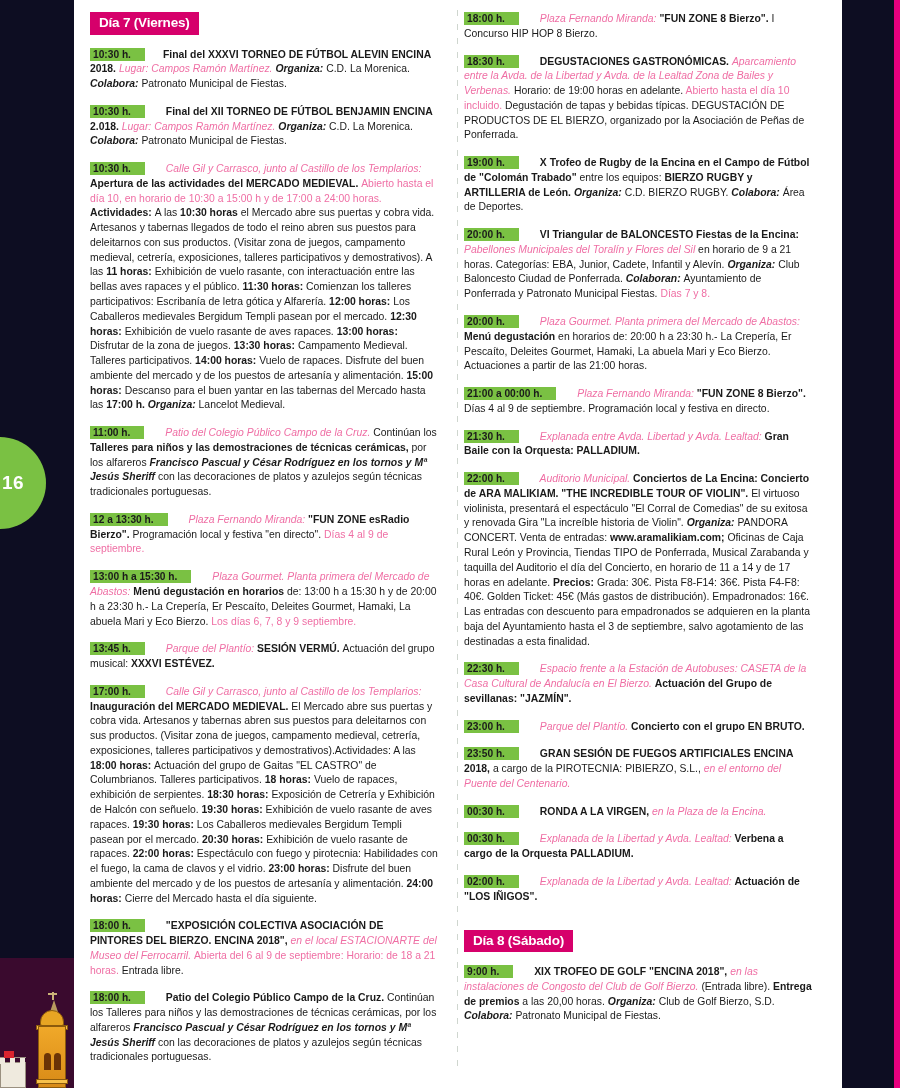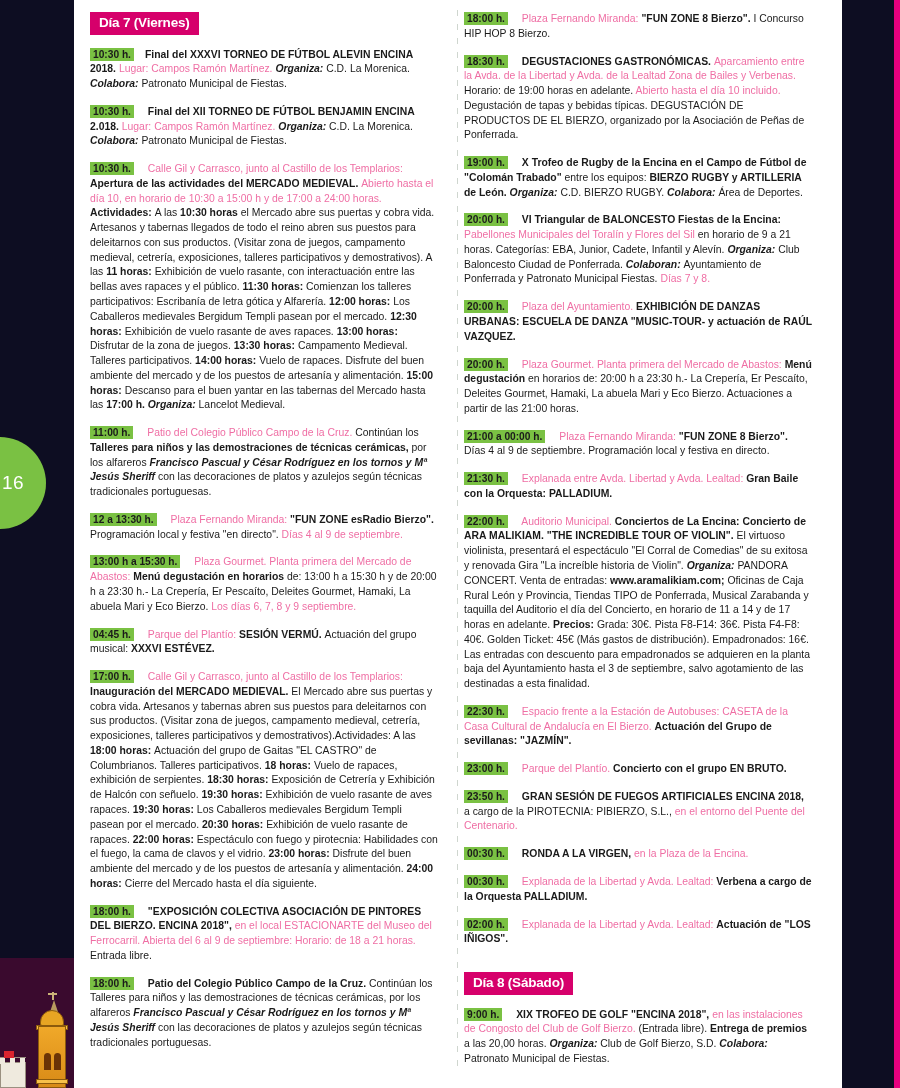--- a/index.html
+++ b/index.html
@@ -19,21 +19,21 @@
     position:absolute;left:0;bottom:0;width:74px;height:130px;
     background:#3a0a2e;overflow:hidden;
   }
   .page-circle{
     position:absolute;left:-46px;top:437px;
     width:92px;height:92px;border-radius:50%;
     background:#7ac143;z-index:4;
     display:flex;align-items:center;justify-content:center;
   }
   .page-number{
-    color:#ffffff;font-size:19px;font-weight:normal;
+    color:#ffffff;font-size:19px;font-weight:bold;
     margin-left:26px;letter-spacing:.5px;
   }
   
   .tower{position:absolute;left:30px;bottom:0;width:44px;height:96px;}
   .tower .body{
     position:absolute;left:8px;bottom:0;width:28px;height:62px;
     background:linear-gradient(180deg,#f0a829 0%,#d88a17 100%);
     border:1px solid #8c5a0c;box-sizing:border-box;
   }
   .tower .win{
@@ -120,28 +120,28 @@
     color:#1a1a1a;
     text-align:left;
     hyphens:auto;
   }
   .time{
     display:inline;
     background:#7ac143;
     color:#1a1a1a;
     font-weight:bold;
     font-size:10.2px;
-    padding:1px 3px 1px 3px;
-    margin-right:11px;
+    padding:1px 14px 1px 3px;
+    margin-right:18px;
     white-space:nowrap;
     box-decoration-break:clone;
     -webkit-box-decoration-break:clone;
   }
   .b{font-weight:bold;}
-  .i{color:#ef6ea4;}
+  .i{font-style:italic;color:#ef6ea4;}
   .bi{font-style:italic;font-weight:bold;color:#1a1a1a;}
   .pink{color:#ef6ea4;}
   .n{color:#1a1a1a;}
 </style>
 </head>
 <body>
 
 <div class="left-margin">
   <div class="margin-bottom-block">
     <div class="battlement"></div>
@@ -171,33 +171,32 @@
   <div class="columns">
     <div class="col left">
       <div class="day-header">Día 7 (Viernes)</div>
       <div id="left-entries">
           <p class="entry"><span class="time">10:30 h.</span><span class="b">Final del XXXVI TORNEO DE FÚTBOL ALEVIN ENCINA 2018. </span><span class="i">Lugar: Campos Ramón Martínez. </span><span class="bi">Organiza: </span><span class="n">C.D. La Morenica. </span><span class="bi">Colabora: </span><span class="n">Patronato Municipal de Fiestas.</span></p>
           <p class="entry"><span class="time">10:30 h.</span><span class="b"> Final del XII TORNEO DE  FÚTBOL BENJAMIN ENCINA 2.018.</span><span class="i"> Lugar: Campos Ramón Martínez.</span><span class="bi"> Organiza: </span><span class="n">C.D. La Morenica. </span><span class="bi">Colabora: </span><span class="n">Patronato Municipal de Fiestas.</span></p>
           <p class="entry"><span class="time">10:30 h.</span><span class="i"> Calle Gil y Carrasco, junto al Castillo de los Templarios: </span><span class="b">Apertura de las actividades del MERCADO MEDIEVAL. </span><span class="pink">Abierto hasta el día 10, en horario de 10:30 a 15:00 h y de 17:00 a 24:00 horas. </span><span class="b">Actividades: </span><span class="n">A las </span><span class="b">10:30 horas </span><span class="n">el Mercado abre sus puertas y cobra vida. Artesanos y tabernas llegados de todo el reino abren sus puestos para deleitarnos con sus productos. (Visitar zona de juegos, campamento medieval, cetrería, exposiciones, talleres participativos y demostrativos). A las </span><span class="b">11 horas: </span><span class="n">Exhibición de vuelo rasante, con interactuación entre las bellas aves rapaces y el público. </span><span class="b">11:30 horas: </span><span class="n">Comienzan los talleres participativos: Escribanía de letra gótica y Alfarería. </span><span class="b">12:00 horas: </span><span class="n">Los Caballeros medievales Bergidum Templi pasean por el mercado. </span><span class="b">12:30 horas: </span><span class="n">Exhibición de vuelo rasante de aves rapaces. </span><span class="b">13:00 horas: </span><span class="n">Disfrutar de la zona de juegos. </span><span class="b">13:30 horas: </span><span class="n">Campamento Medieval. Talleres participativos. </span><span class="b">14:00 horas: </span><span class="n">Vuelo de rapaces. Disfrute del buen ambiente del mercado y de los puestos de artesanía y alimentación. </span><span class="b">15:00 horas: </span><span class="n">Descanso para el buen yantar en las tabernas del Mercado hasta las </span><span class="b">17:00 h. </span><span class="bi">Organiza: </span><span class="n">Lancelot Medieval.</span></p>
           <p class="entry"><span class="time">11:00 h.</span><span class="i"> Patio del Colegio Público Campo de la Cruz. </span><span class="n">Continúan los </span><span class="b">Talleres para niños y las demostraciones de técnicas cerámicas, </span><span class="n">por los alfareros </span><span class="bi">Francisco Pascual y César Rodríguez en los tornos y Mª Jesús Sheriff </span><span class="n">con las decoraciones de platos y azulejos según técnicas tradicionales portuguesas.</span></p>
           <p class="entry"><span class="time">12 a 13:30 h.</span><span class="i"> Plaza Fernando Miranda: </span><span class="b">"FUN ZONE esRadio Bierzo". </span><span class="n">Programación local y festiva "en directo". </span><span class="pink">Días 4 al 9 de septiembre.</span></p>
           <p class="entry"><span class="time">13:00 h a 15:30 h.</span><span class="i"> Plaza Gourmet. Planta primera del Mercado de Abastos: </span><span class="b">Menú degustación en horarios </span><span class="n">de: 13:00 h a 15:30 h y de 20:00 h a 23:30 h.- La Crepería, Er Pescaíto, Deleites Gourmet, Hamaki, La abuela Mari y Eco Bierzo. </span><span class="pink">Los días 6, 7, 8 y 9 septiembre.</span></p>
-          <p class="entry"><span class="time">04:45 h.</span><span class="i"> Parque del Plantío: </span><span class="b">SESIÓN VERMÚ. </span><span class="n">Actuación del grupo musical: </span><span class="b">XXXVI ESTÉVEZ.</span></p>
+          <p class="entry"><span class="time">13:45 h.</span><span class="i"> Parque del Plantío: </span><span class="b">SESIÓN VERMÚ. </span><span class="n">Actuación del grupo musical: </span><span class="b">XXXVI ESTÉVEZ.</span></p>
           <p class="entry"><span class="time">17:00 h.</span><span class="i"> Calle Gil y Carrasco, junto al Castillo de los Templarios: </span><span class="b">Inauguración del MERCADO MEDIEVAL. </span><span class="n">El Mercado abre sus puertas y cobra vida. Artesanos y tabernas abren sus puestos para deleitarnos con sus productos. (Visitar zona de juegos, campamento medieval, cetrería, exposiciones, talleres participativos y demostrativos).Actividades: A las </span><span class="b">18:00 horas: </span><span class="n">Actuación del grupo de Gaitas "EL CASTRO" de Columbrianos. Talleres participativos. </span><span class="b">18 horas: </span><span class="n">Vuelo de rapaces, exhibición de serpientes. </span><span class="b">18:30 horas: </span><span class="n">Exposición de Cetrería y Exhibición de Halcón con señuelo. </span><span class="b">19:30 horas: </span><span class="n">Exhibición de vuelo rasante de aves rapaces. </span><span class="b">19:30 horas: </span><span class="n">Los Caballeros medievales Bergidum Templi pasean por el mercado. </span><span class="b">20:30 horas: </span><span class="n">Exhibición de vuelo rasante de rapaces. </span><span class="b">22:00 horas: </span><span class="n">Espectáculo con fuego y pirotecnia: Habilidades con el fuego, la cama de clavos y el vidrio. </span><span class="b">23:00 horas: </span><span class="n">Disfrute del buen ambiente del mercado y de los puestos de artesanía y alimentación. </span><span class="b">24:00 horas: </span><span class="n">Cierre del Mercado hasta el día siguiente.</span></p>
           <p class="entry"><span class="time">18:00 h.</span><span class="b"> "EXPOSICIÓN COLECTIVA ASOCIACIÓN DE PINTORES DEL BIERZO. ENCINA 2018", </span><span class="i">en el local ESTACIONARTE del Museo del Ferrocarril. </span><span class="pink">Abierta del 6 al 9 de septiembre: Horario: de 18 a 21 horas. </span><span class="n">Entrada libre.</span></p>
           <p class="entry"><span class="time">18:00 h.</span><span class="b"> Patio del Colegio Público Campo de la Cruz. </span><span class="n">Continúan los Talleres para niños y las demostraciones de técnicas cerámicas, por los alfareros </span><span class="bi">Francisco Pascual y César Rodríguez en los tornos y Mª Jesús Sheriff </span><span class="n">con las decoraciones de platos y azulejos según técnicas tradicionales portuguesas.</span></p>
         </div>
     </div>
     <div class="col right">
       <div id="right-entries">
           <p class="entry"><span class="time">18:00 h.</span><span class="i"> Plaza Fernando Miranda: </span><span class="b">"FUN ZONE 8 Bierzo". </span><span class="n">I Concurso HIP HOP 8 Bierzo.</span></p>
           <p class="entry"><span class="time">18:30 h.</span><span class="b"> DEGUSTACIONES GASTRONÓMICAS. </span><span class="i">Aparcamiento entre la Avda. de la Libertad y Avda. de la Lealtad Zona de Bailes y Verbenas. </span><span class="n">Horario: de 19:00 horas en adelante. </span><span class="pink">Abierto hasta el día 10 incluido. </span><span class="n">Degustación de tapas y bebidas típicas. DEGUSTACIÓN DE PRODUCTOS DE EL BIERZO, organizado por la Asociación de Peñas de Ponferrada.</span></p>
           <p class="entry"><span class="time">19:00 h.</span><span class="b"> X Trofeo de Rugby de la Encina en el Campo de Fútbol de "Colomán Trabado" </span><span class="n">entre los equipos: </span><span class="b">BIERZO RUGBY y ARTILLERIA de León. </span><span class="bi">Organiza: </span><span class="n">C.D. BIERZO RUGBY. </span><span class="bi">Colabora: </span><span class="n">Área de Deportes.</span></p>
           <p class="entry"><span class="time">20:00 h.</span><span class="b"> VI Triangular de BALONCESTO Fiestas de la Encina: </span><span class="i">Pabellones Municipales del Toralín y Flores del Sil </span><span class="n">en horario de 9 a 21 horas. Categorías: EBA, Junior, Cadete, Infantil y Alevín. </span><span class="bi">Organiza: </span><span class="n">Club Baloncesto Ciudad de Ponferrada. </span><span class="bi">Colaboran: </span><span class="n">Ayuntamiento de Ponferrada y Patronato Municipal Fiestas. </span><span class="pink">Días 7 y 8.</span></p>
-          <p class="entry"><span class="time">20:00 h.</span><span class="i"> Plaza del Ayuntamiento. </span><span class="b">EXHIBICIÓN DE DANZAS URBANAS: ESCUELA DE DANZA "MUSIC-TOUR- y actuación de  RAÚL VAZQUEZ.</span></p>
           <p class="entry"><span class="time">20:00 h.</span><span class="i"> Plaza Gourmet. Planta primera del Mercado de Abastos: </span><span class="b">Menú degustación </span><span class="n">en horarios de: 20:00 h a 23:30 h.- La Crepería, Er Pescaíto, Deleites Gourmet, Hamaki, La abuela Mari y Eco Bierzo. Actuaciones a partir de las 21:00 horas.</span></p>
           <p class="entry"><span class="time">21:00 a 00:00 h.</span><span class="i"> Plaza Fernando Miranda: </span><span class="b">"FUN ZONE 8 Bierzo". </span><span class="n">Días 4 al 9 de septiembre. Programación local y festiva en directo.</span></p>
           <p class="entry"><span class="time">21:30 h.</span><span class="i"> Explanada entre Avda. Libertad y Avda. Lealtad: </span><span class="b">Gran Baile con la Orquesta: PALLADIUM.</span></p>
           <p class="entry"><span class="time">22:00 h.</span><span class="i"> Auditorio Municipal. </span><span class="b">Conciertos de La Encina: Concierto de ARA MALIKIAM. "THE INCREDIBLE TOUR OF VIOLIN". </span><span class="n">El virtuoso violinista, presentará el espectáculo "El Corral de Comedias" de su exitosa y renovada Gira "La increíble historia de Violin". </span><span class="bi">Organiza: </span><span class="n">PANDORA CONCERT. Venta de entradas: </span><span class="b">www.aramalikiam.com; </span><span class="n">Oficinas de Caja Rural León y Provincia, Tiendas TIPO de Ponferrada,  Musical Zarabanda y taquilla del Auditorio el día del Concierto, en horario de 11 a 14 y de 17 horas en adelante. </span><span class="b">Precios: </span><span class="n">Grada: 30€. Pista F8-F14: 36€.  Pista F4-F8: 40€.  Golden Ticket: 45€ (Más gastos de distribución). Empadronados: 16€. Las entradas con descuento para empadronados se adquieren en la planta baja del Ayuntamiento hasta el 3 de septiembre, salvo agotamiento de las destinadas a esta finalidad.</span></p>
           <p class="entry"><span class="time">22:30 h.</span><span class="i"> Espacio frente a la Estación de Autobuses: CASETA de la Casa Cultural de Andalucía en El Bierzo. </span><span class="b">Actuación del Grupo de sevillanas: "JAZMÍN".</span></p>
           <p class="entry"><span class="time">23:00 h.</span><span class="i"> Parque del Plantío. </span><span class="b">Concierto con el grupo EN BRUTO.</span></p>
           <p class="entry"><span class="time">23:50 h.</span><span class="b"> GRAN SESIÓN DE FUEGOS ARTIFICIALES ENCINA 2018, </span><span class="n">a cargo de la PIROTECNIA: PIBIERZO, S.L.,  </span><span class="i">en el entorno del Puente del Centenario.</span></p>
           <p class="entry"><span class="time">00:30 h.</span><span class="b">  RONDA A LA VIRGEN, </span><span class="i">en la Plaza de la Encina.</span></p>
           <p class="entry"><span class="time">00:30 h.</span><span class="i"> Explanada de la Libertad y Avda. Lealtad: </span><span class="b">Verbena a cargo de la Orquesta PALLADIUM.</span></p>
           <p class="entry"><span class="time">02:00 h.</span><span class="i"> Explanada de la Libertad y Avda. Lealtad: </span><span class="b">Actuación de "LOS IÑIGOS".</span></p>

